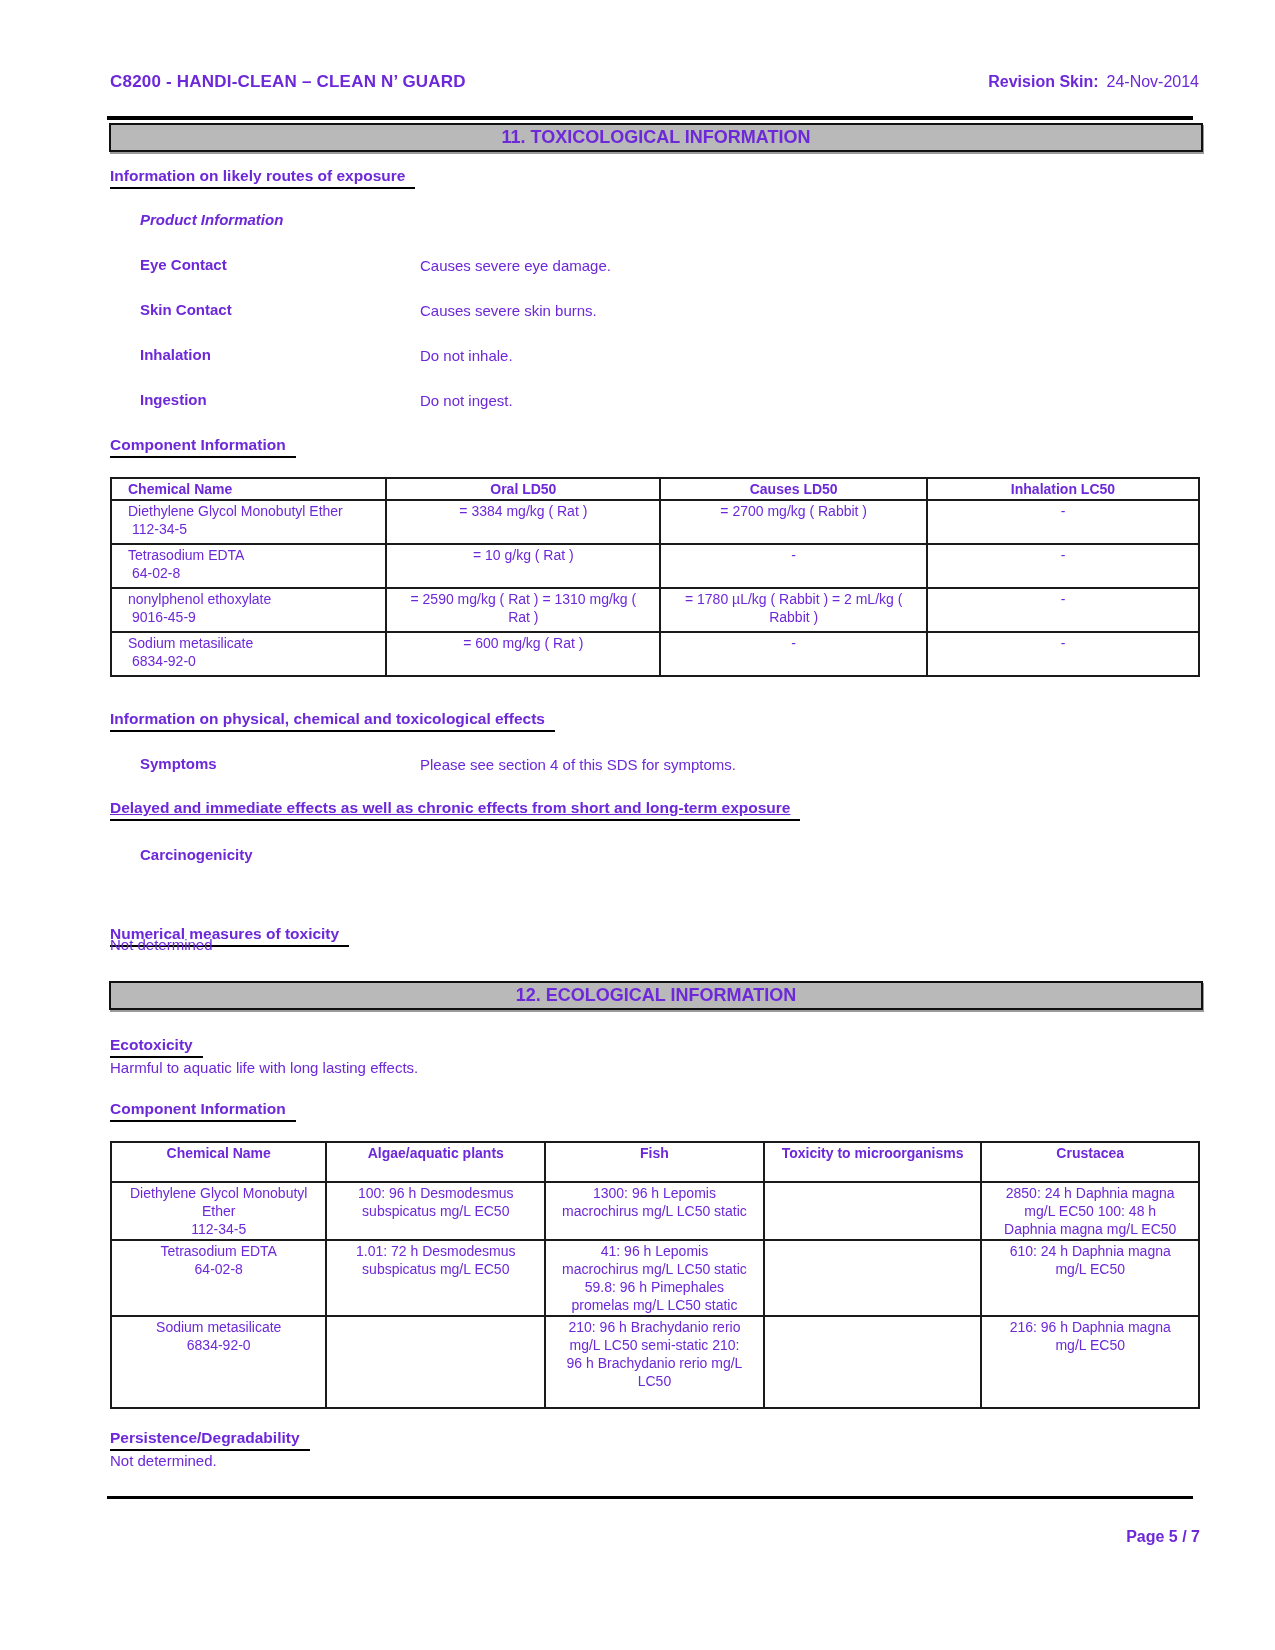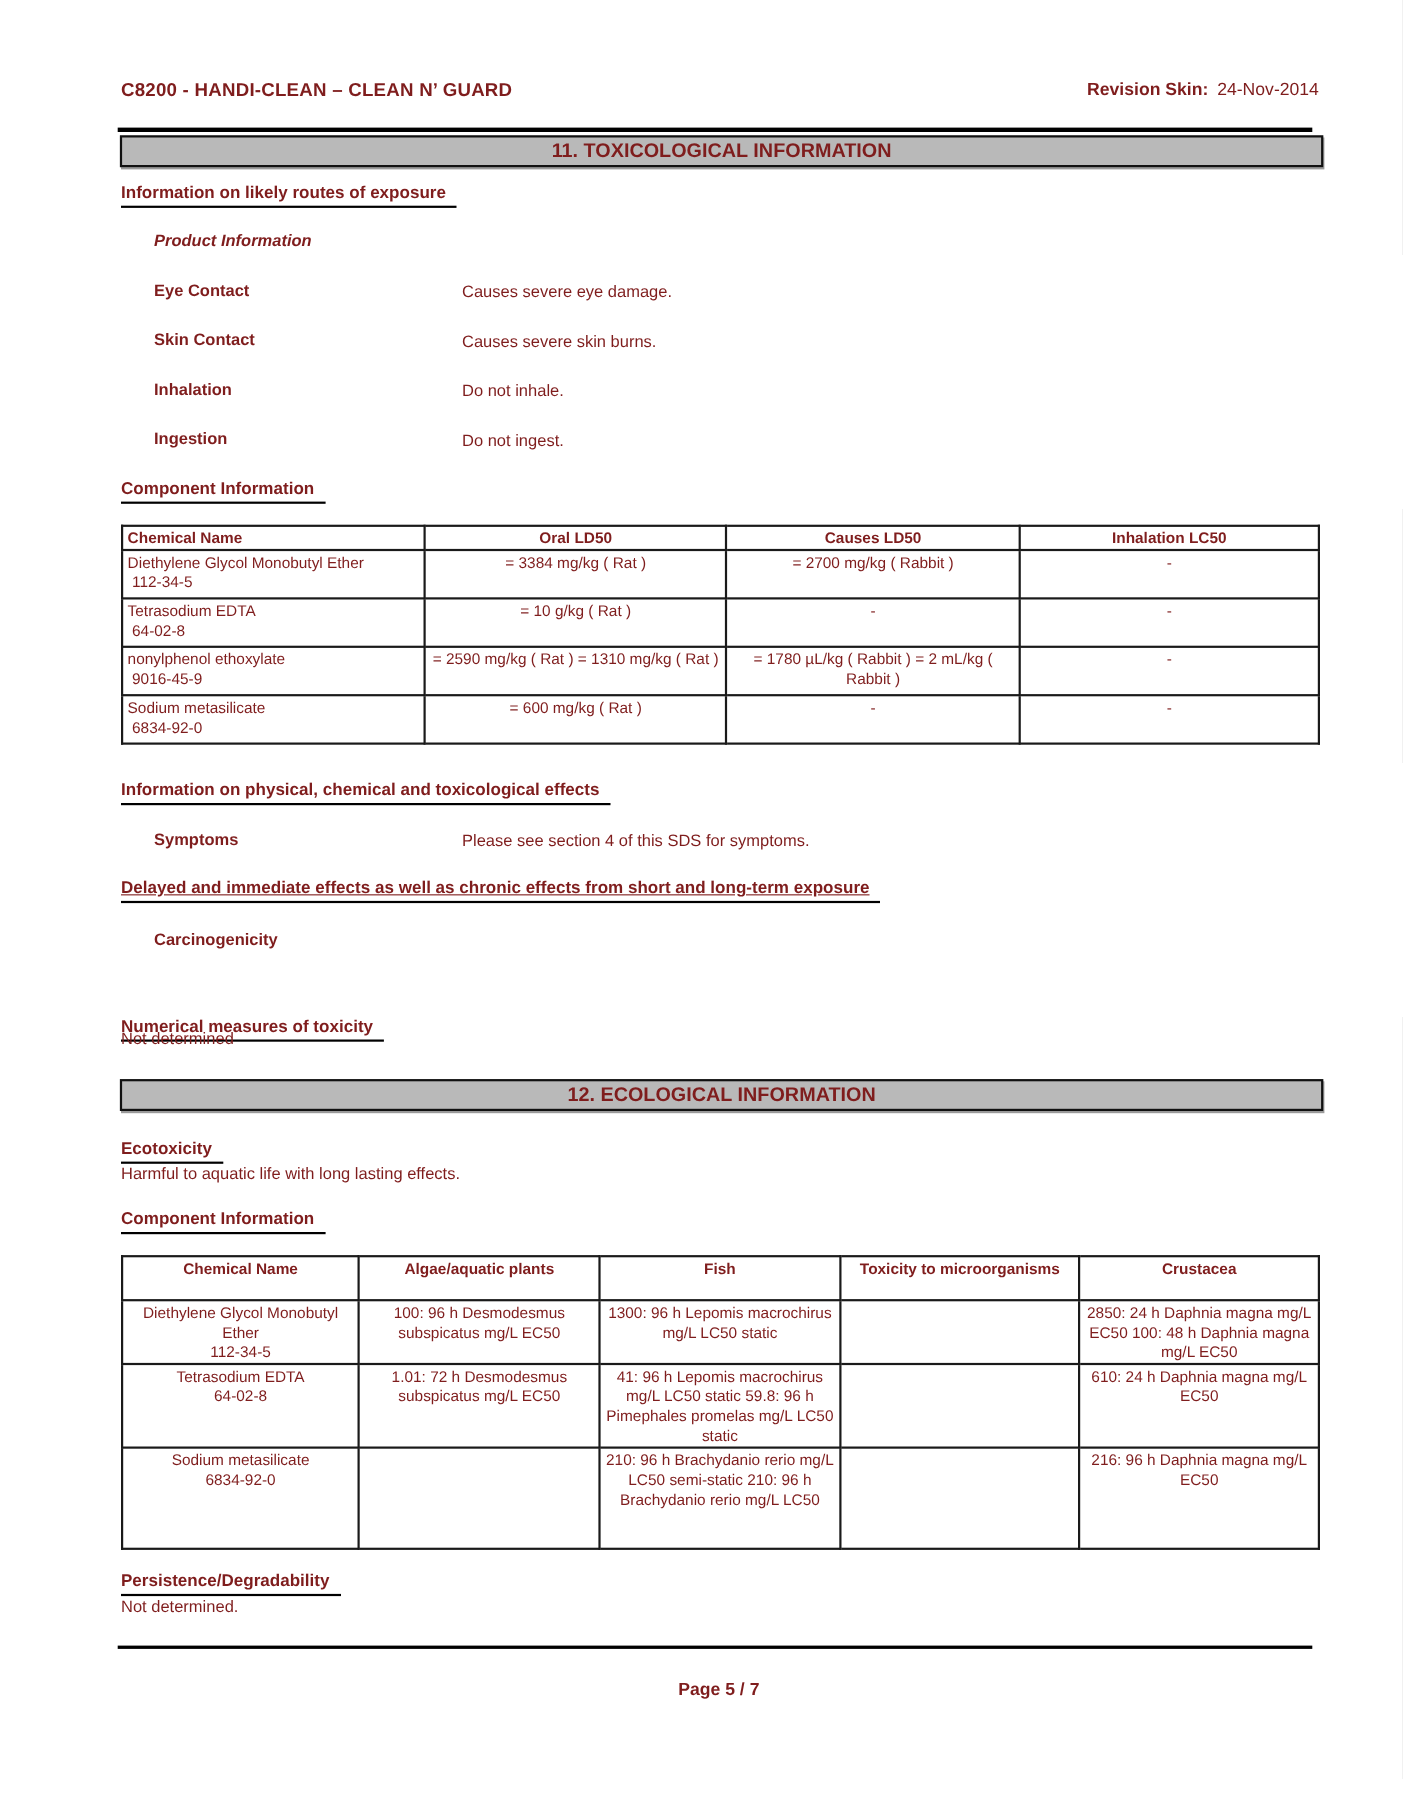--- a/index.html
+++ b/index.html
@@ -2,21 +2,21 @@
 <html><head>
 <meta charset="utf-8">
 <style>
   html, body { margin: 0; padding: 0; background: #e8e8e8; }
   .page {
     position: relative;
     width: 1275px;
     height: 1650px;
     background: #ffffff;
     font-family: "Liberation Sans", "DejaVu Sans", sans-serif;
-    color: #7f1d1d;
+    color: #6d28d9;
     overflow: hidden;
   }
 
   
   .doc-title {
     position: absolute; top: 72px; left: 110px;
     font-size: 17px; font-weight: bold; letter-spacing: 0.2px;
   }
   .revision {
     position: absolute; top: 73px; right: 76px; font-size: 16px;
@@ -46,34 +46,34 @@
   .val-wrap { width: 752px; line-height: 21px; }
 
   
   table.sds {
     position: absolute; left: 110px; width: 1090px;
     border-collapse: collapse; table-layout: fixed;
     font-size: 14px; line-height: 18px;
   }
   table.sds th, table.sds td {
     border: 2px solid #1a1a1a;
-    padding: 1px 4px; vertical-align: top;
+    padding: 1px 16px; vertical-align: top;
     overflow: hidden;
   }
   table.sds th { font-weight: bold; text-align: center; }
   table.tox th.cn-h { text-align: left; }
   table.tox td { text-align: center; height: 40px; }
   table.tox td.cn { text-align: left; }
   table.tox .cas { padding-left: 4px; }
   table.eco th { vertical-align: top; }
   table.eco td { text-align: center; }
   .footer-rule { height: 3px; }
   .page-num {
     position: absolute; top: 1528px; left: 107px; width: 1093px;
-    text-align: center; font-size: 16px; font-weight: bold;
+    text-align: right; font-size: 16px; font-weight: bold;
   }
 </style>
 </head>
 <body>
 
 <div class="page">
 
   <div class="doc-title">C8200 -  HANDI-CLEAN – CLEAN N’ GUARD</div>
   <div class="revision">
     <span class="lbl">Revision Skin:</span><span>24-Nov-2014</span>

